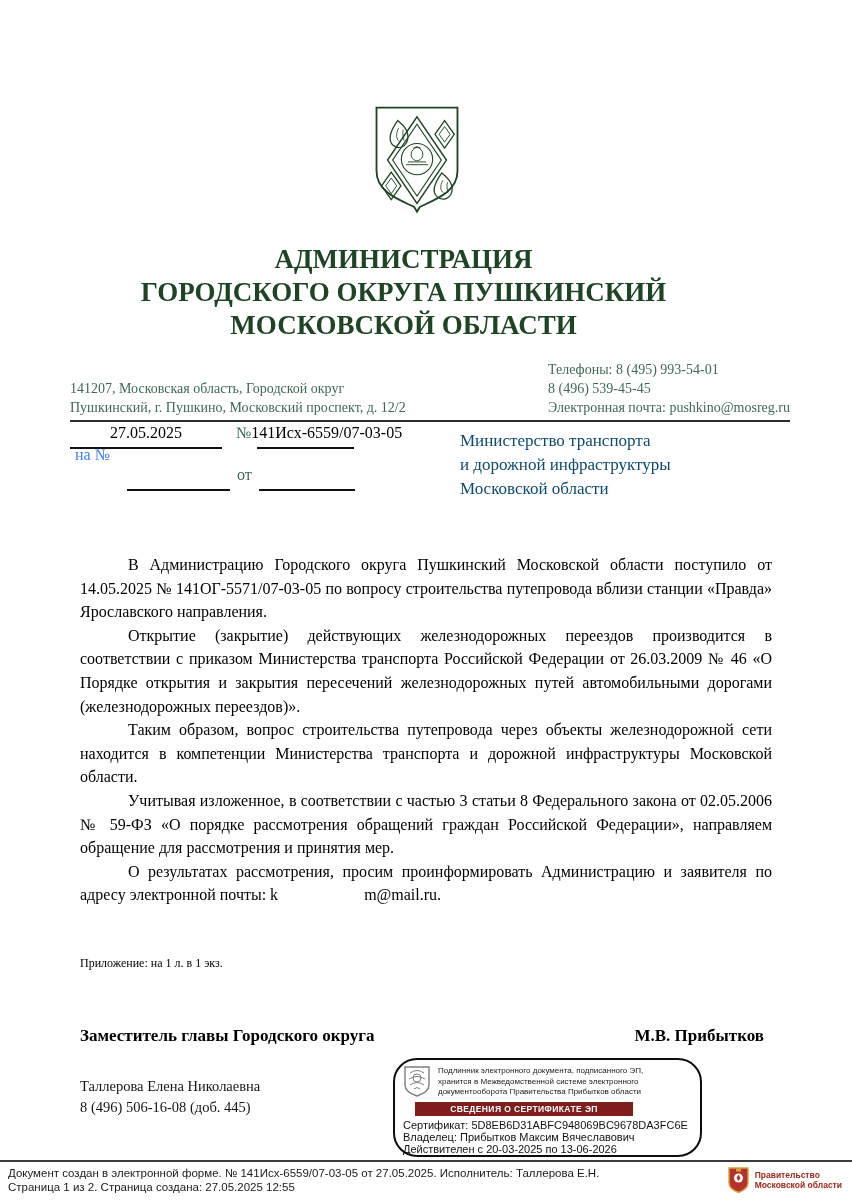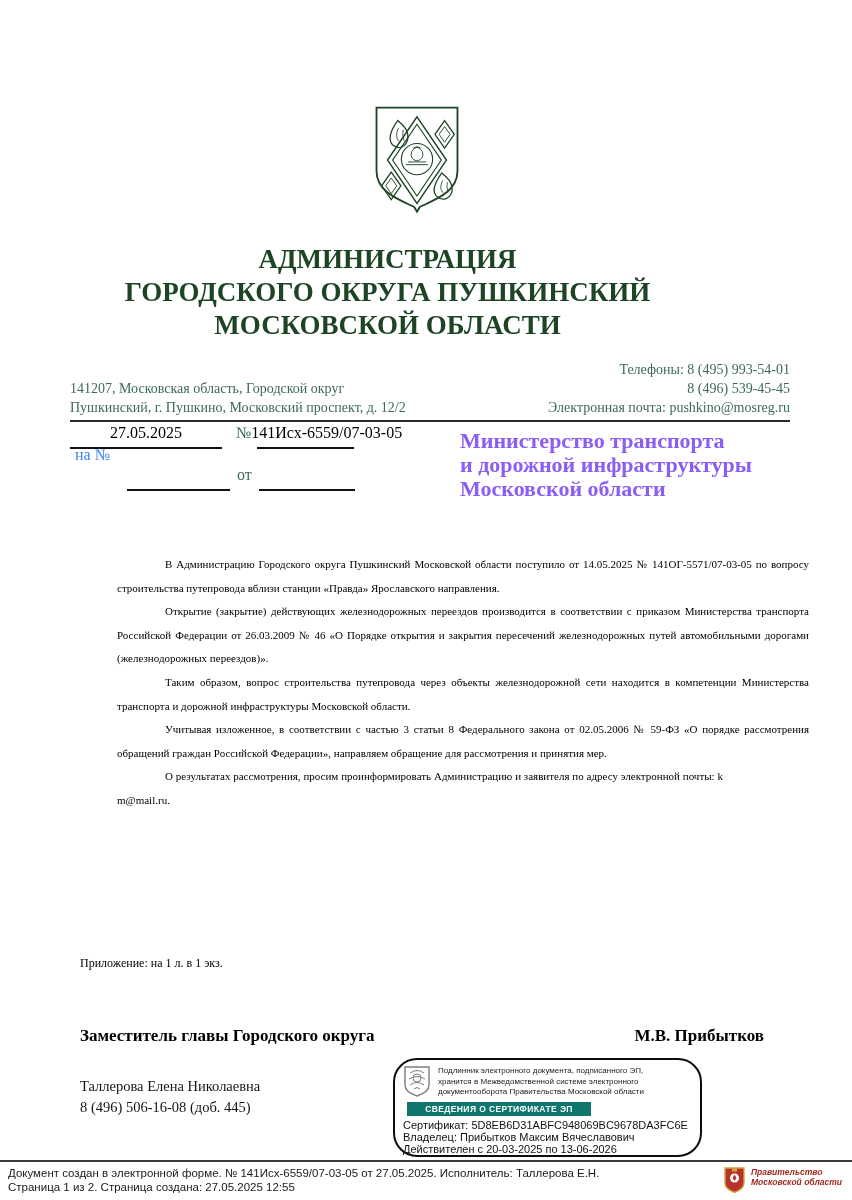--- a/index.html
+++ b/index.html
@@ -4,49 +4,49 @@
 <style>
   html,body{margin:0;padding:0;background:#e8e8e8;}
   .page{
     position:relative;width:852px;height:1200px;background:#ffffff;
     font-family:"Liberation Serif",serif;color:#000;overflow:hidden;
     margin:0 auto;
   }
   
   .crest{position:absolute;left:371px;top:101px;width:92px;height:120px;}
   .doc-title{
-    position:absolute;left:0;top:243px;width:775px;text-align:center;
+    position:absolute;left:16px;top:243px;width:775px;text-align:center;
     font-weight:bold;font-size:27px;line-height:33px;color:#1d4423;
   }
   .contact-band{
     position:absolute;left:70px;top:360px;width:720px;
     display:flex;justify-content:space-between;align-items:flex-end;
     border-bottom:2px solid #2b2b2b;padding-bottom:3px;
     color:#3e6955;font-size:14px;line-height:19px;
   }
   .contact-left{text-align:left;}
-  .contact-right{text-align:right;}
+  .contact-right{}
   .ref-date{position:absolute;left:70px;top:424px;width:152px;text-align:center;}
   .ref-line1{position:absolute;left:70px;top:447px;width:152px;height:2px;background:#111;}
   .ref-num{position:absolute;left:236px;top:424px;white-space:nowrap;}
   .ref-num .num-label{color:#3e6955;}
   .ref-line2{position:absolute;left:257px;top:447px;width:97px;height:2px;background:#111;}
   .ref-on{position:absolute;left:75px;top:446px;color:#3b82f6;}
   .ref-line3{position:absolute;left:127px;top:489px;width:103px;height:2px;background:#111;}
   .ref-from{position:absolute;left:237px;top:466px;color:#3e6955;}
   .ref-line4{position:absolute;left:259px;top:489px;width:96px;height:2px;background:#111;}
   
   .addressee{
     position:absolute;left:460px;top:429px;width:300px;
-    font-weight:bold;font-size:22px;line-height:24px;color:#8b5cf6;
+    font-weight:normal;font-size:17px;line-height:24px;color:#0c4a6e;
   }
   
   .body-text{
     position:absolute;left:80px;top:553px;width:692px;
-    font-size:11px;line-height:23.6px;text-align:justify;margin-left:37px;
+    font-size:16px;line-height:23.6px;text-align:justify;
   }
   .body-text p{margin:0;text-indent:48px;}
   .gap{display:inline-block;width:86px;}
   .attachment{position:absolute;left:80px;top:956px;font-size:12px;}
   
   .sig-row{
     position:absolute;left:80px;top:1026px;width:684px;
     display:flex;justify-content:space-between;
     font-weight:bold;font-size:17px;
   }
@@ -54,32 +54,32 @@
   
   .stamp{
     position:absolute;left:393px;top:1058px;width:289px;height:86px;
     border:2px solid #0d0d0d;border-radius:24px;background:#fff;
     font-family:"Liberation Sans",sans-serif;padding:5px 8px 4px 8px;
   }
   .stamp-top{display:flex;gap:7px;}
   .stamp-crest{width:28px;height:32px;flex:0 0 auto;}
   .stamp-intro{font-size:8px;line-height:10.5px;color:#1a1a1a;padding-top:1px;}
   .stamp-bar{
-    width:184px;background:#0f766e;color:#fff;text-align:center;
+    width:218px;background:#7f1d1d;color:#fff;text-align:center;
     font-size:8.5px;font-weight:bold;letter-spacing:.4px;
-    padding:2px 0;margin:4px 0 3px 4px;
+    padding:2px 0;margin:4px 0 3px 12px;
   }
   .stamp-info{font-size:11px;line-height:12px;color:#111;}
   
   .footer{
     position:absolute;left:0;top:1160px;width:852px;height:40px;
     border-top:2px solid #3a3a3a;font-family:"Liberation Sans",sans-serif;
   }
   .footer-text{position:absolute;left:8px;top:4px;font-size:11.5px;line-height:14px;color:#1a1a1a;}
-  .gov{position:absolute;right:10px;top:5px;display:flex;font-style:italic;}
+  .gov{position:absolute;right:10px;top:5px;display:flex;align-items:center;}
   .gov-crest{width:21px;height:26px;margin-right:6px;}
   .gov-text{font-size:8.5px;line-height:10px;font-weight:bold;color:#a0291f;}
 </style>
 </head>
 <body>
 
 <div class="page">
 
   <svg class="crest" viewBox="0 0 100 122" fill="none" stroke="#1d4423">
     <path stroke-width="2" d="M6 3 H94 V72 C94 94 72 102 53 111 L50 116 L47 111 C28 102 6 94 6 72 Z"></path>
@@ -154,21 +154,21 @@
   <div class="stamp">
     <div class="stamp-top">
       <svg class="stamp-crest" viewBox="0 0 28 32" fill="none" stroke="#7d7d7d">
         <path stroke-width="1.4" d="M2 2 H26 V20 C26 26 20 29 14 31 C8 29 2 26 2 20 Z"></path>
         <path stroke-width="1" d="M7 8 Q14 3 21 8 M6 14 Q14 9 22 14 M7 20 Q14 15 21 20 M11 24 Q14 21 17 24"></path>
         <circle stroke-width="1" cx="14" cy="13" r="4"></circle>
       </svg>
       <div class="stamp-intro">
         <div>Подлинник электронного документа, подписанного ЭП,</div>
         <div>хранится в Межведомственной системе электронного</div>
-        <div>документооборота Правительства Московской области</div>
+        <div>документооборота Правительства Прибытков области</div>
       </div>
     </div>
     <div class="stamp-bar">СВЕДЕНИЯ О СЕРТИФИКАТЕ ЭП</div>
     <div class="stamp-info">
       <div>Сертификат: 5D8EB6D31ABFC948069BC9678DA3FC6E</div>
       <div>Владелец: Прибытков Максим Вячеславович</div>
       <div>Действителен с 20-03-2025 по 13-06-2026</div>
     </div>
   </div>
 

